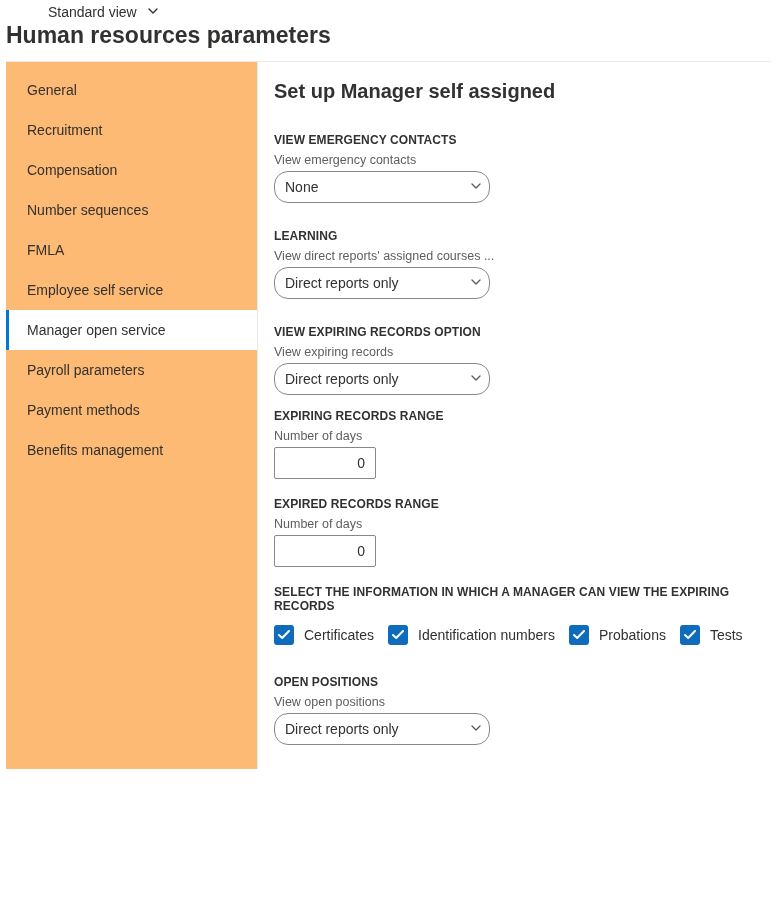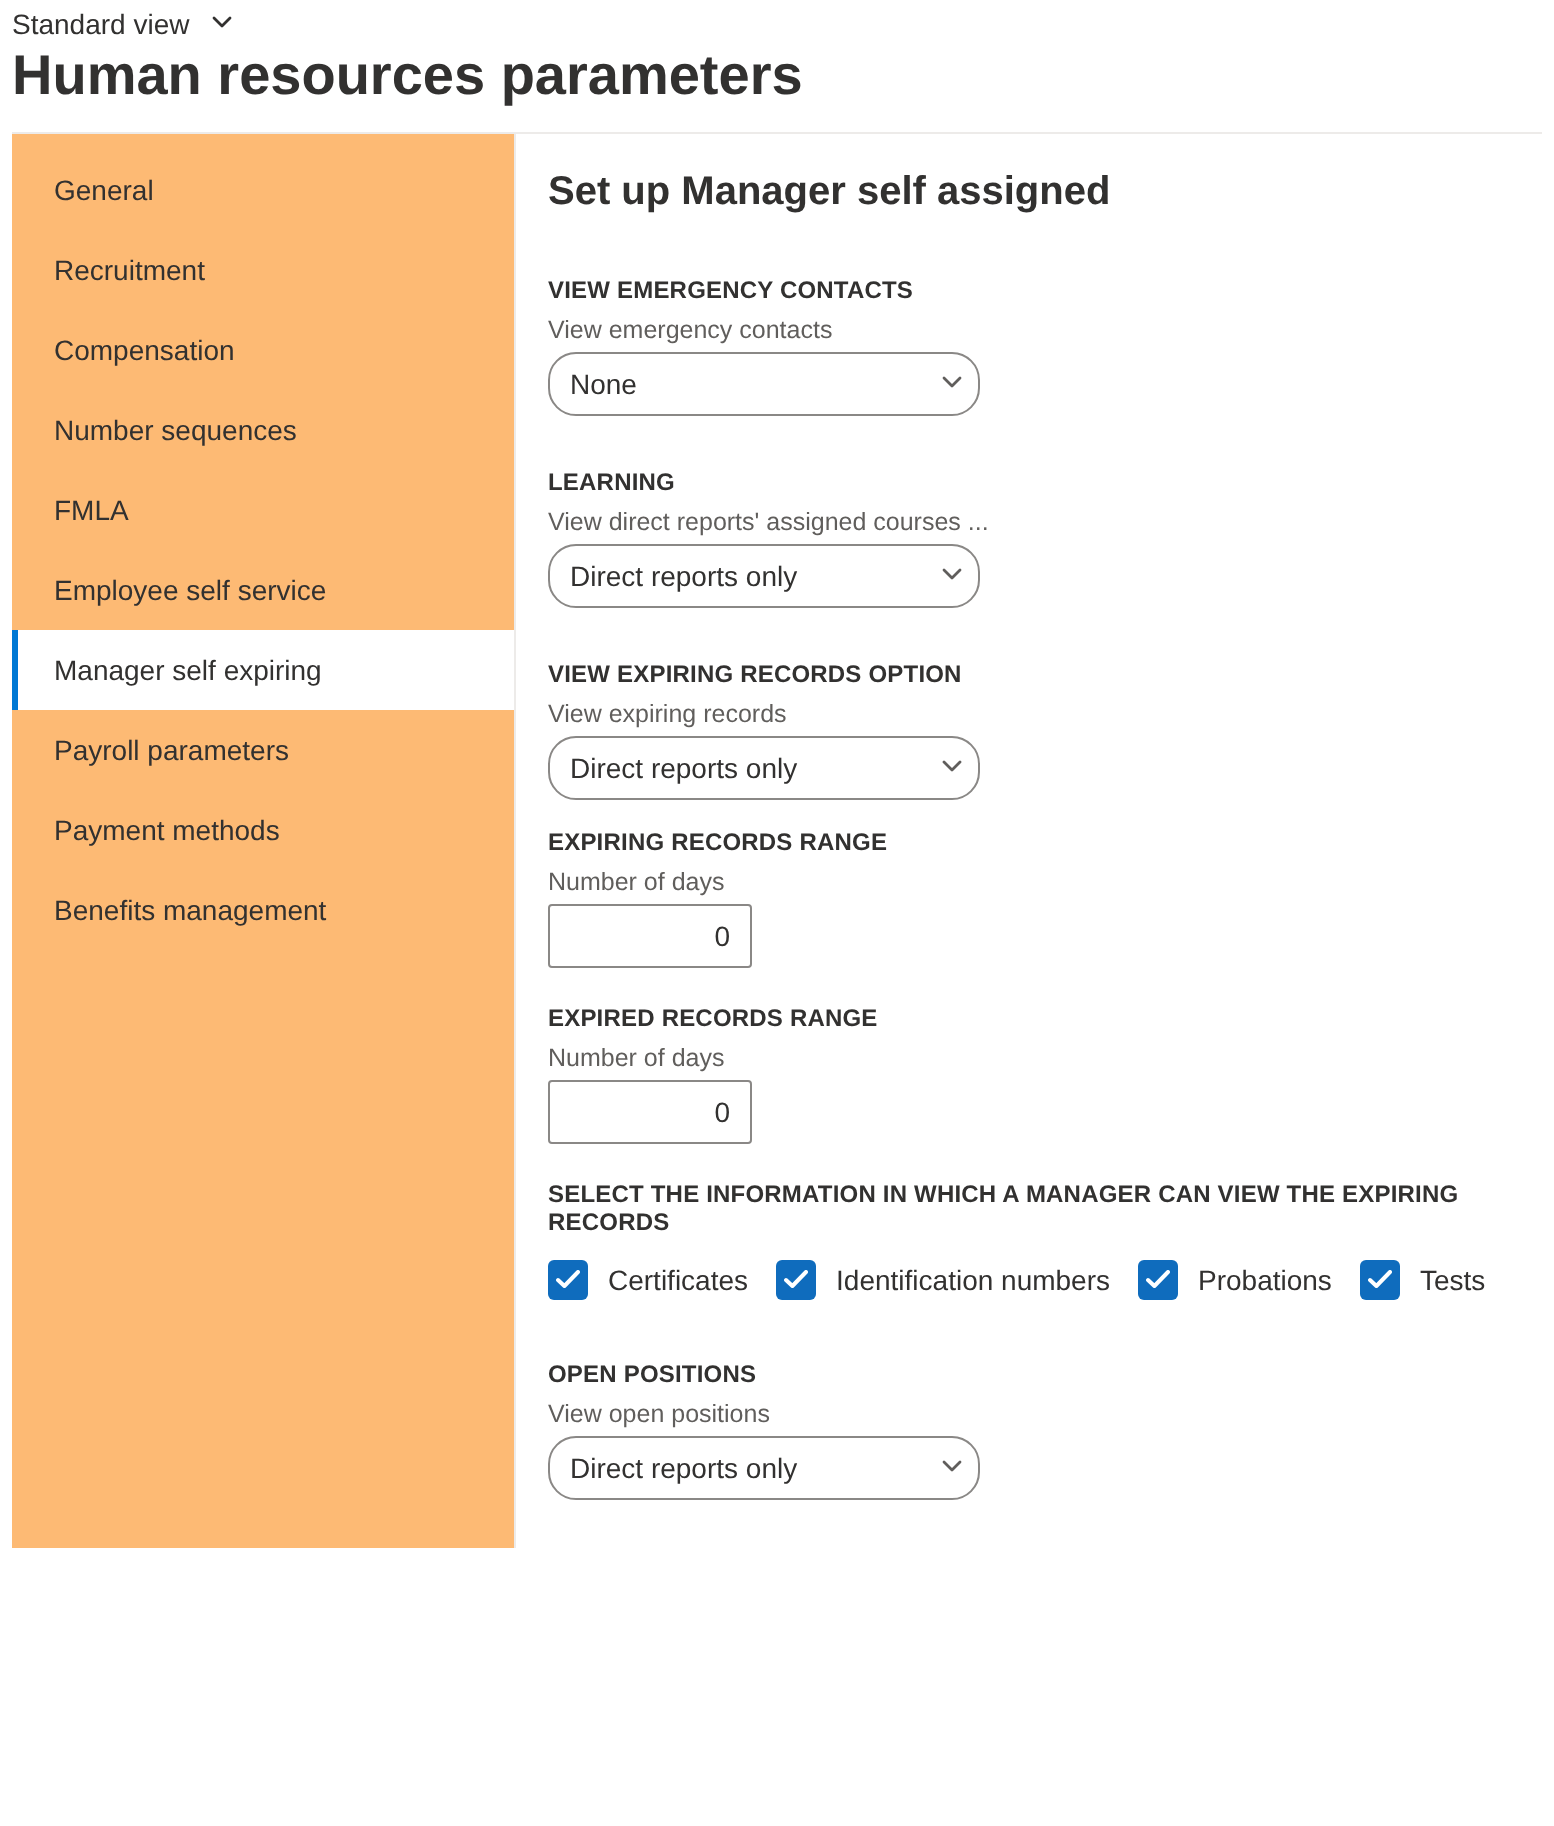--- a/index.html
+++ b/index.html
@@ -14,23 +14,24 @@
   .topbar {
     padding: 4px 6px 0 6px;
   }
   .view-switch {
     display: inline-flex;
     align-items: center;
     gap: 10px;
     font-size: 14px;
     color: #323130;
     cursor: pointer;
+    margin-left: 42px;
   }
   .page-title {
-    font-size: 28px;
+    font-size: 23px;
     font-weight: 600;
     margin: 0;
     padding: 2px 6px 12px 6px;
   }
   .content-wrap {
     display: flex;
     border-top: 1px solid #edebe9;
     margin: 0 6px;
   }
   .sidebar {
@@ -159,21 +160,21 @@
 <h1 class="page-title">Human resources parameters</h1>
 
 <div class="content-wrap">
   <nav class="sidebar">
     <div class="sidebar-item"><span>General</span></div>
     <div class="sidebar-item"><span>Recruitment</span></div>
     <div class="sidebar-item"><span>Compensation</span></div>
     <div class="sidebar-item"><span>Number sequences</span></div>
     <div class="sidebar-item"><span>FMLA</span></div>
     <div class="sidebar-item"><span>Employee self service</span></div>
-    <div class="sidebar-item active"><span>Manager self expiring</span></div>
+    <div class="sidebar-item active"><span>Manager open service</span></div>
     <div class="sidebar-item"><span>Payroll parameters</span></div>
     <div class="sidebar-item"><span>Payment methods</span></div>
     <div class="sidebar-item"><span>Benefits management</span></div>
   </nav>
 
   <main class="main">
     <h2 class="panel-title">Set up Manager self assigned</h2>
 
     <div class="block">
       <div class="section-head">VIEW EMERGENCY CONTACTS</div>

